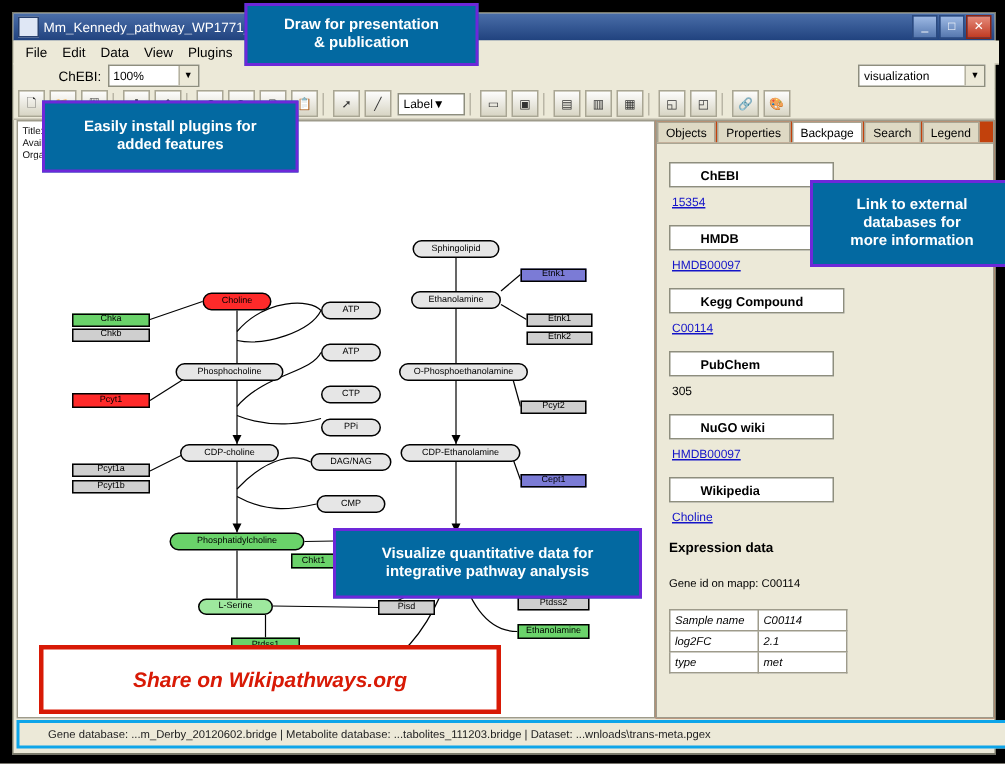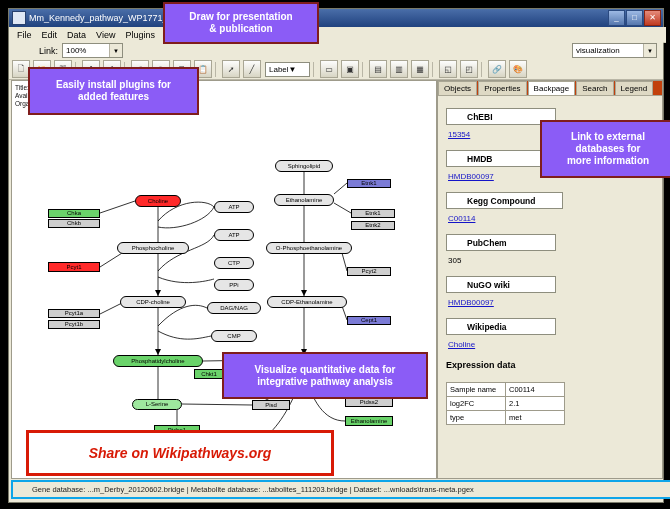--- a/index.html
+++ b/index.html
@@ -60,21 +60,21 @@
   .red{background:#ff2a2a;}
   .white{background:#fff;}
   .blue{background:#7b7bd6;}
   .yellow{background:#ffe400;}
   .gray{background:#cfcfcf;}
   .lgreen{background:#9ee89e;}
 
   svg.wires{position:absolute;left:0;top:0;width:424px;height:397px;pointer-events:none;}
 
   
-  .callout{position:absolute;background:#8b5cf6;color:#fff;font-weight:bold;border:2px solid #7f1d1d;
+  .callout{position:absolute;background:#0369a1;color:#fff;font-weight:bold;border:2px solid #6d28d9;
     font-size:10px;line-height:12px;text-align:center;display:flex;align-items:center;justify-content:center;padding:3px 6px;}
   .callout.white{background:#fff;color:#d81a06;border:3px solid #d81a06;font-style:italic;font-size:14px;}
 
   
   .tabs{position:absolute;left:0;top:0;width:100%;height:14px;display:flex;font-size:8px;}
   .tab{height:13px;margin-right:1px;padding:0 5px;background:#ded9c4;border:1px solid #a9a694;border-bottom:none;
     display:flex;align-items:center;}
   .tab.active{background:#fff;font-weight:normal;}
   .panelbody{position:absolute;left:0;top:14px;width:100%;height:383px;background:#ece9d8;border-top:1px solid #a9a694;overflow:hidden;}
   .secbox{position:absolute;left:8px;width:88px;height:15px;background:#fff;border:1px solid #8e8e7e;font-weight:bold;font-size:8.5px;
@@ -106,21 +106,21 @@
   <div class="menubar">
     <span>File</span>
     <span>Edit</span>
     <span>Data</span>
     <span>View</span>
     <span>Plugins</span>
     <span>Help</span>
   </div>
 
   <div class="toolbar1">
-    <span class="lbl">Link:</span>
+    <span class="lbl">ChEBI:</span>
     <div class="combo" style="width:56px;">
       <span>100%</span>
       <span class="arrow">▼</span>
     </div>
   </div>
   <div class="combo rightcombo">
     <span>visualization</span>
     <span class="arrow">▼</span>
   </div>
 
@@ -279,21 +279,21 @@
 
       <div class="secbox" style="top:180px;">NuGO wiki</div>
       <div class="link" style="top:202px;">HMDB00097</div>
 
       <div class="secbox" style="top:222px;">Wikipedia</div>
       <div class="link" style="top:244px;">Choline</div>
 
       <div class="exphead" style="top:264px;">Expression data</div>
       <div class="geneid" style="top:288px;">Gene id on mapp: C00114</div>
 
-      <table class="dt" style="top:286px;">
+      <table class="dt" style="top:310px;font-style:italic;">
         <tbody>
             <tr>
           <td class="c1">Sample name</td>
           <td class="c2">C00114</td>
         </tr>
         <tr>
           <td class="c1">log2FC</td>
           <td class="c2">2.1</td>
         </tr>
         <tr>

